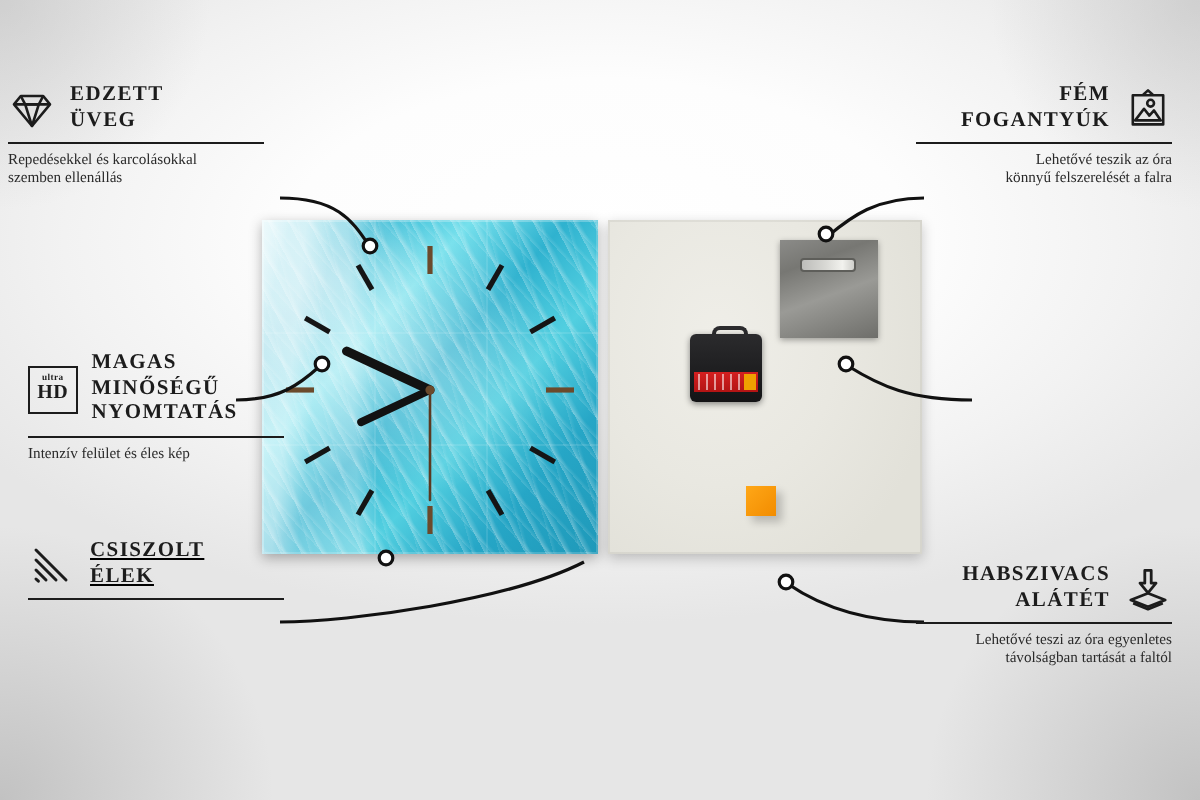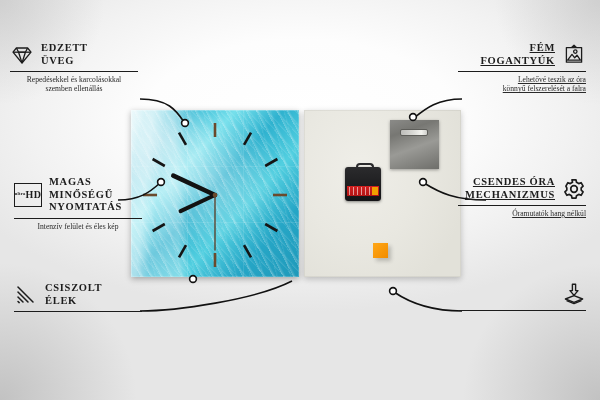--- a/index.html
+++ b/index.html
@@ -127,36 +127,35 @@
   .title {
     font-family: "Liberation Serif", serif;
     font-weight:700;
     font-size:10.5px;
     letter-spacing:.7px;
     color:#1c1c1c;
     line-height:12.5px;
     white-space:pre-line;
     text-transform:uppercase;
   }
-  .label.right .title { text-align:right;text-decoration:underline; }
+  .label.right .title { text-align:right; }
   .rule { height:1px; background:#1c1c1c; margin:4px 0 3px 0; }
   .desc {
     font-family:"Liberation Serif", serif;
     font-size:7.6px;
     line-height:9.4px;
     color:#2a2a2a;
     white-space:pre-line;
-    text-align:center;
-  }
-  .label.right .desc { text-align:right;text-decoration:underline; }
+  }
+  .label.right .desc { text-align:right; }
   .ico { flex:0 0 auto; width:24px; height:24px; display:block; }
 
   .hdbox {
     width:26px; height:22px; border:1.4px solid #1c1c1c;
-    display:flex; align-items:center; justify-content:center;
+    display:flex; flex-direction:column; align-items:center; justify-content:center;
     line-height:1;
   }
   .hdbox .u { font-size:4.6px; font-weight:700; letter-spacing:.2px; color:#1c1c1c; }
   .hdbox .h { font-size:10px; font-weight:700; letter-spacing:.3px; color:#1c1c1c; margin-top:.5px; }
 </style>
 </head>
 <body>
 
 <div id="stage">
 
@@ -219,21 +218,21 @@
     <g fill="#ffffff" stroke="#111" stroke-width="1.6">
       <circle cx="185" cy="123" r="3.4"></circle>
       <circle cx="161" cy="182" r="3.4"></circle>
       <circle cx="193" cy="279" r="3.4"></circle>
       <circle cx="413" cy="117" r="3.4"></circle>
       <circle cx="423" cy="182" r="3.4"></circle>
       <circle cx="393" cy="291" r="3.4"></circle>
     </g>
   </svg>
 
-  <div class="label left" style="left:10px; top:42px; width:128px;">
+  <div class="label left" style="left:4px; top:42px; width:128px;">
     <div class="row">
       <svg class="ico" viewBox="0 0 24 24">
         <g fill="none" stroke="#1c1c1c" stroke-width="1.3" stroke-linejoin="round">
           <path d="M3 9.2 L6.4 5 H17.6 L21 9.2 L12 20 Z"></path>
           <path d="M3 9.2 H21"></path>
             <path d="M6.4 5 L8.6 9.2 L12 20"></path>
           <path d="M17.6 5 L15.4 9.2 L12 20"></path>
             <path d="M8.6 9.2 H15.4"></path>
         </g>
       </svg>
@@ -251,21 +250,21 @@
         <div class="u">ultra</div>
         <div class="h">HD</div>
       </div>
       <div class="title">MAGAS MINŐSÉGŰ
 NYOMTATÁS</div>
     </div>
     <div class="rule"></div>
     <div class="desc">Intenzív felület és éles kép</div>
   </div>
 
-  <div class="label left" style="left:14px; top:282px; width:128px;">
+  <div class="label left" style="left:14px; top:270px; width:128px;text-decoration:underline;">
     <div class="row">
       <svg class="ico" viewBox="0 0 24 24">
         <g stroke="#1c1c1c" stroke-width="1.5" stroke-linecap="round">
           <line x1="4" y1="4" x2="19" y2="19"></line>
           <line x1="4" y1="9" x2="14" y2="19"></line>
           <line x1="4" y1="14" x2="9" y2="19"></line>
           <line x1="4" y1="18.5" x2="5.2" y2="19.6"></line>
         </g>
       </svg>
       <div class="title">CSISZOLT
@@ -285,41 +284,31 @@
           <path d="M5.6 17.2 L10 11.4 L12.7 14.8 L15 12.2 L18.4 17.2 Z"></path>
           <circle cx="13.3" cy="8.6" r="1.7"></circle>
         </g>
       </svg>
     </div>
     <div class="rule"></div>
     <div class="desc">Lehetővé teszik az óra
 könnyű felszerelését a falra</div>
   </div>
 
-  <div class="label right" style="left:458px; top:176px; width:128px;">
-    <div class="row">
-      <div class="title">CSENDES ÓRA
-MECHANIZMUS</div>
-      <svg class="ico" viewBox="0 0 24 24">
-        <g fill="none" stroke="#1c1c1c" stroke-width="1.7" stroke-linejoin="round">
-          <path d="M10 2.8 h4 l.5 2.5 2.2 1.3 2.4-.9 2 3.5-1.9 1.7v2.2l1.9 1.7-2 3.5-2.4-.9-2.2 1.3-.5 2.5h-4l-.5-2.5-2.2-1.3-2.4.9-2-3.5 1.9-1.7v-2.2L3.9 9.2l2-3.5 2.4.9 2.2-1.3z"></path>
-          <circle cx="12" cy="12" r="3.3"></circle>
-        </g>
-      </svg>
-    </div>
-    <div class="rule"></div>
-    <div class="desc">Óramutatók hang nélkül</div>
-  </div>
 
   <div class="label right" style="left:458px; top:282px; width:128px;">
     <div class="row">
+      <div class="title">HABSZIVACS
+ALÁTÉT</div>
       <svg class="ico" viewBox="0 0 24 24">
         <g fill="none" stroke="#1c1c1c" stroke-width="1.4" stroke-linejoin="round">
           <path d="M10.4 2.2 h3.2 v6.4 h2.4 L12 13.4 L8 8.6 h2.4 z"></path>
           <path d="M12 13.6 L20.6 17 L12 20.4 L3.4 17 Z"></path>
           <path d="M4.6 18.6 L12 21.6 L19.4 18.6"></path>
         </g>
       </svg>
     </div>
     <div class="rule"></div>
+    <div class="desc">Lehetővé teszi az óra egyenletes
+távolságban tartását a faltól</div>
   </div>
 
 </div>
 
 </body></html>

